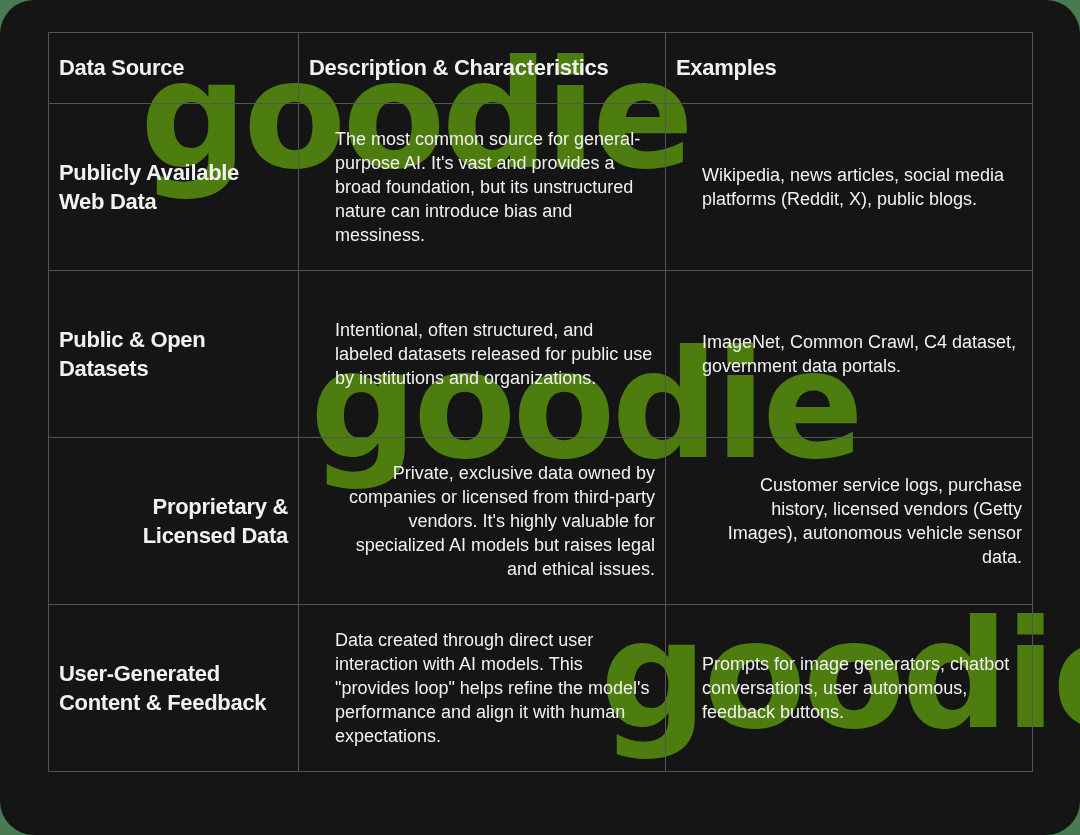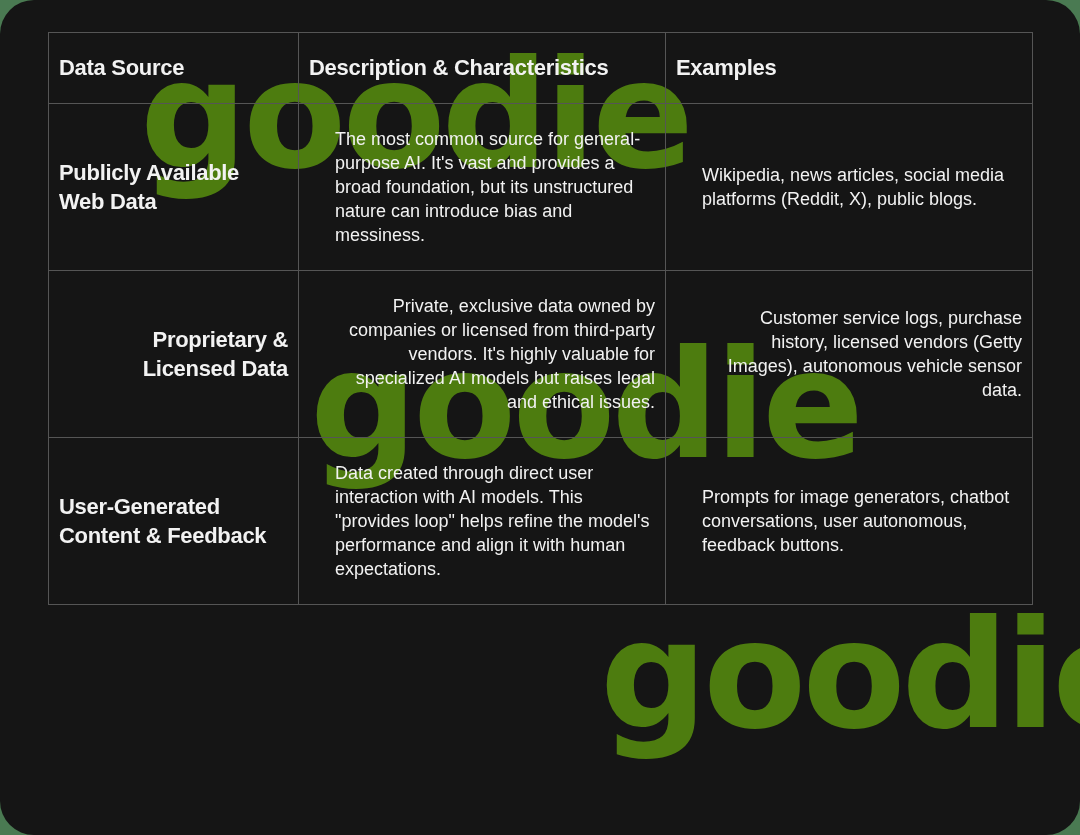--- a/index.html
+++ b/index.html
@@ -89,20 +89,25 @@
         <th>Description &amp; Characteristics</th>
         <th>Examples</th>
       </tr>
     </thead>
     <tbody>
       <tr class="r1">
         <td class="source">Publicly Available Web Data</td>
         <td class="desc">The most common source for general-purpose AI. It's vast and provides a broad foundation, but its unstructured nature can introduce bias and messiness.</td>
         <td class="ex">Wikipedia, news articles, social media platforms (Reddit, X), public blogs.</td>
       </tr>
+      <tr class="r2">
+        <td class="source">Public &amp; Open Datasets</td>
+        <td class="desc">Intentional, often structured, and labeled datasets released for public use by institutions and organizations.</td>
+        <td class="ex">ImageNet, Common Crawl, C4 dataset, government data portals.</td>
+      </tr>
       <tr class="r3">
         <td class="source">Proprietary &amp; Licensed Data</td>
         <td class="desc">Private, exclusive data owned by companies or licensed from third-party vendors. It's highly valuable for specialized AI models but raises legal and ethical issues.</td>
         <td class="ex">Customer service logs, purchase history, licensed vendors (Getty Images), autonomous vehicle sensor data.</td>
       </tr>
       <tr class="r4">
         <td class="source">User-Generated Content &amp; Feedback</td>
         <td class="desc">Data created through direct user interaction with AI models. This "provides loop" helps refine the model's performance and align it with human expectations.</td>
         <td class="ex">Prompts for image generators, chatbot conversations, user autonomous, feedback buttons.</td>
       </tr>

